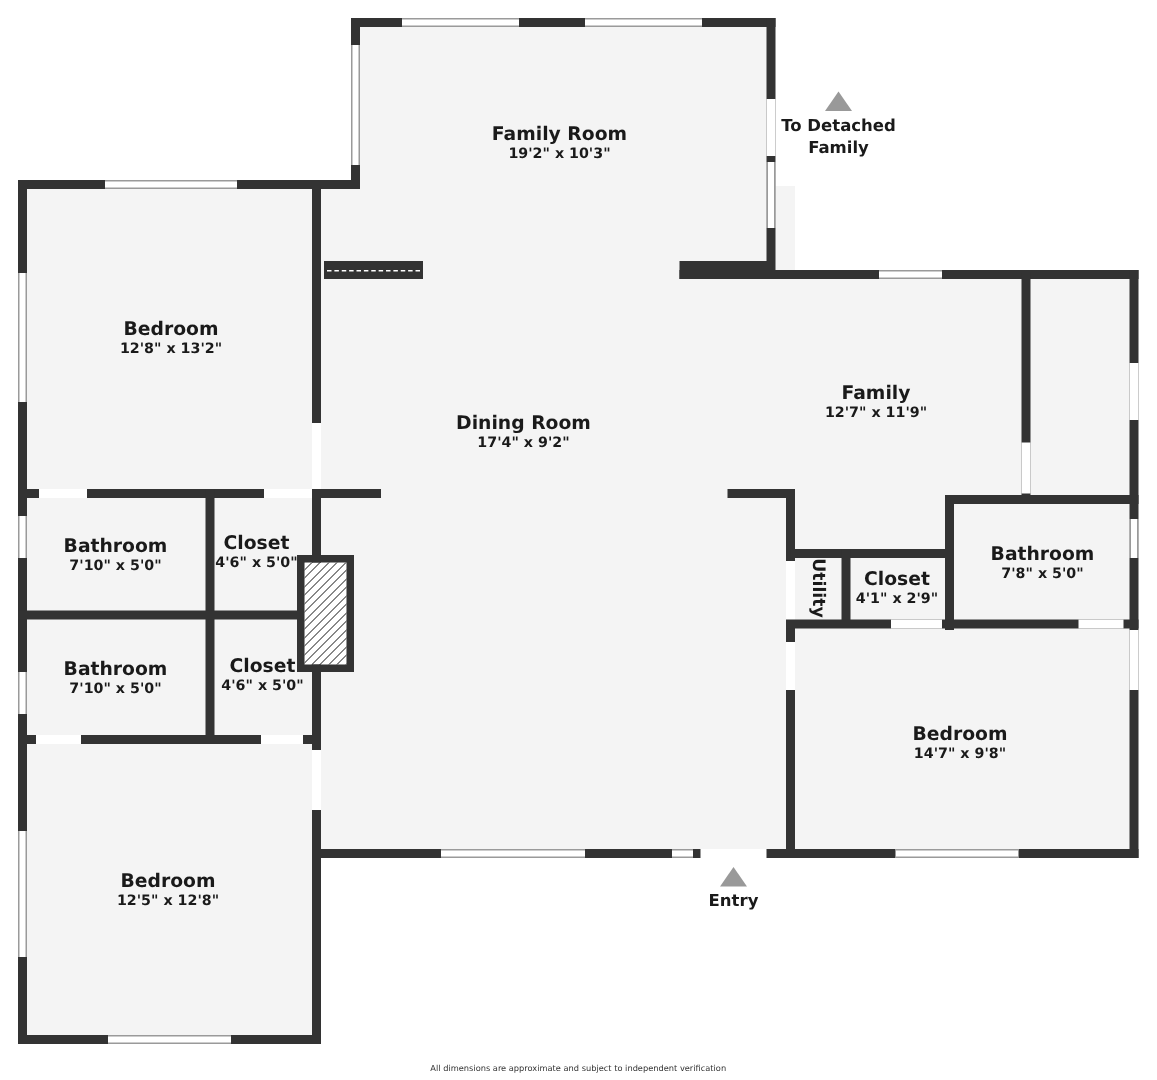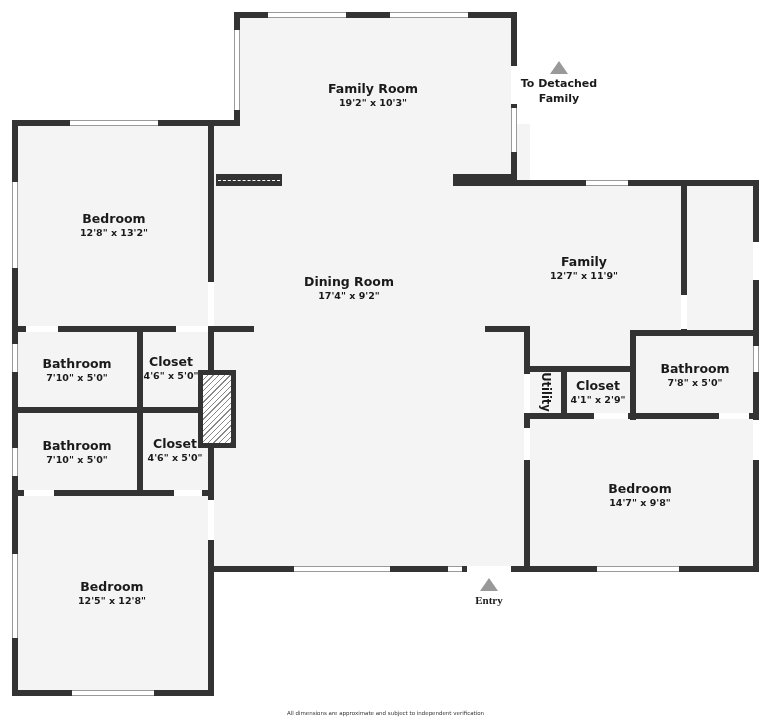--- a/index.html
+++ b/index.html
@@ -146,16 +146,16 @@
     <div class="name">Bedroom</div>
     <div class="dim">12'5" x 12'8"</div>
   </div>
 
   <div class="arrow" style="left:550px;top:61px;"></div>
   <div class="marker-text" style="left:559px;top:76px;">
     <div>To Detached</div>
     <div>Family</div>
   </div>
   <div class="arrow" style="left:480px;top:578px;"></div>
-  <div class="marker-text" style="left:489px;top:593px;font-family:Liberation Serif, serif;">Entry</div>
+  <div class="marker-text" style="left:489px;top:593px;">Entry</div>
 
   <div class="footer">All dimensions are approximate and subject to independent verification</div>
 </div>
 
 </body></html>

